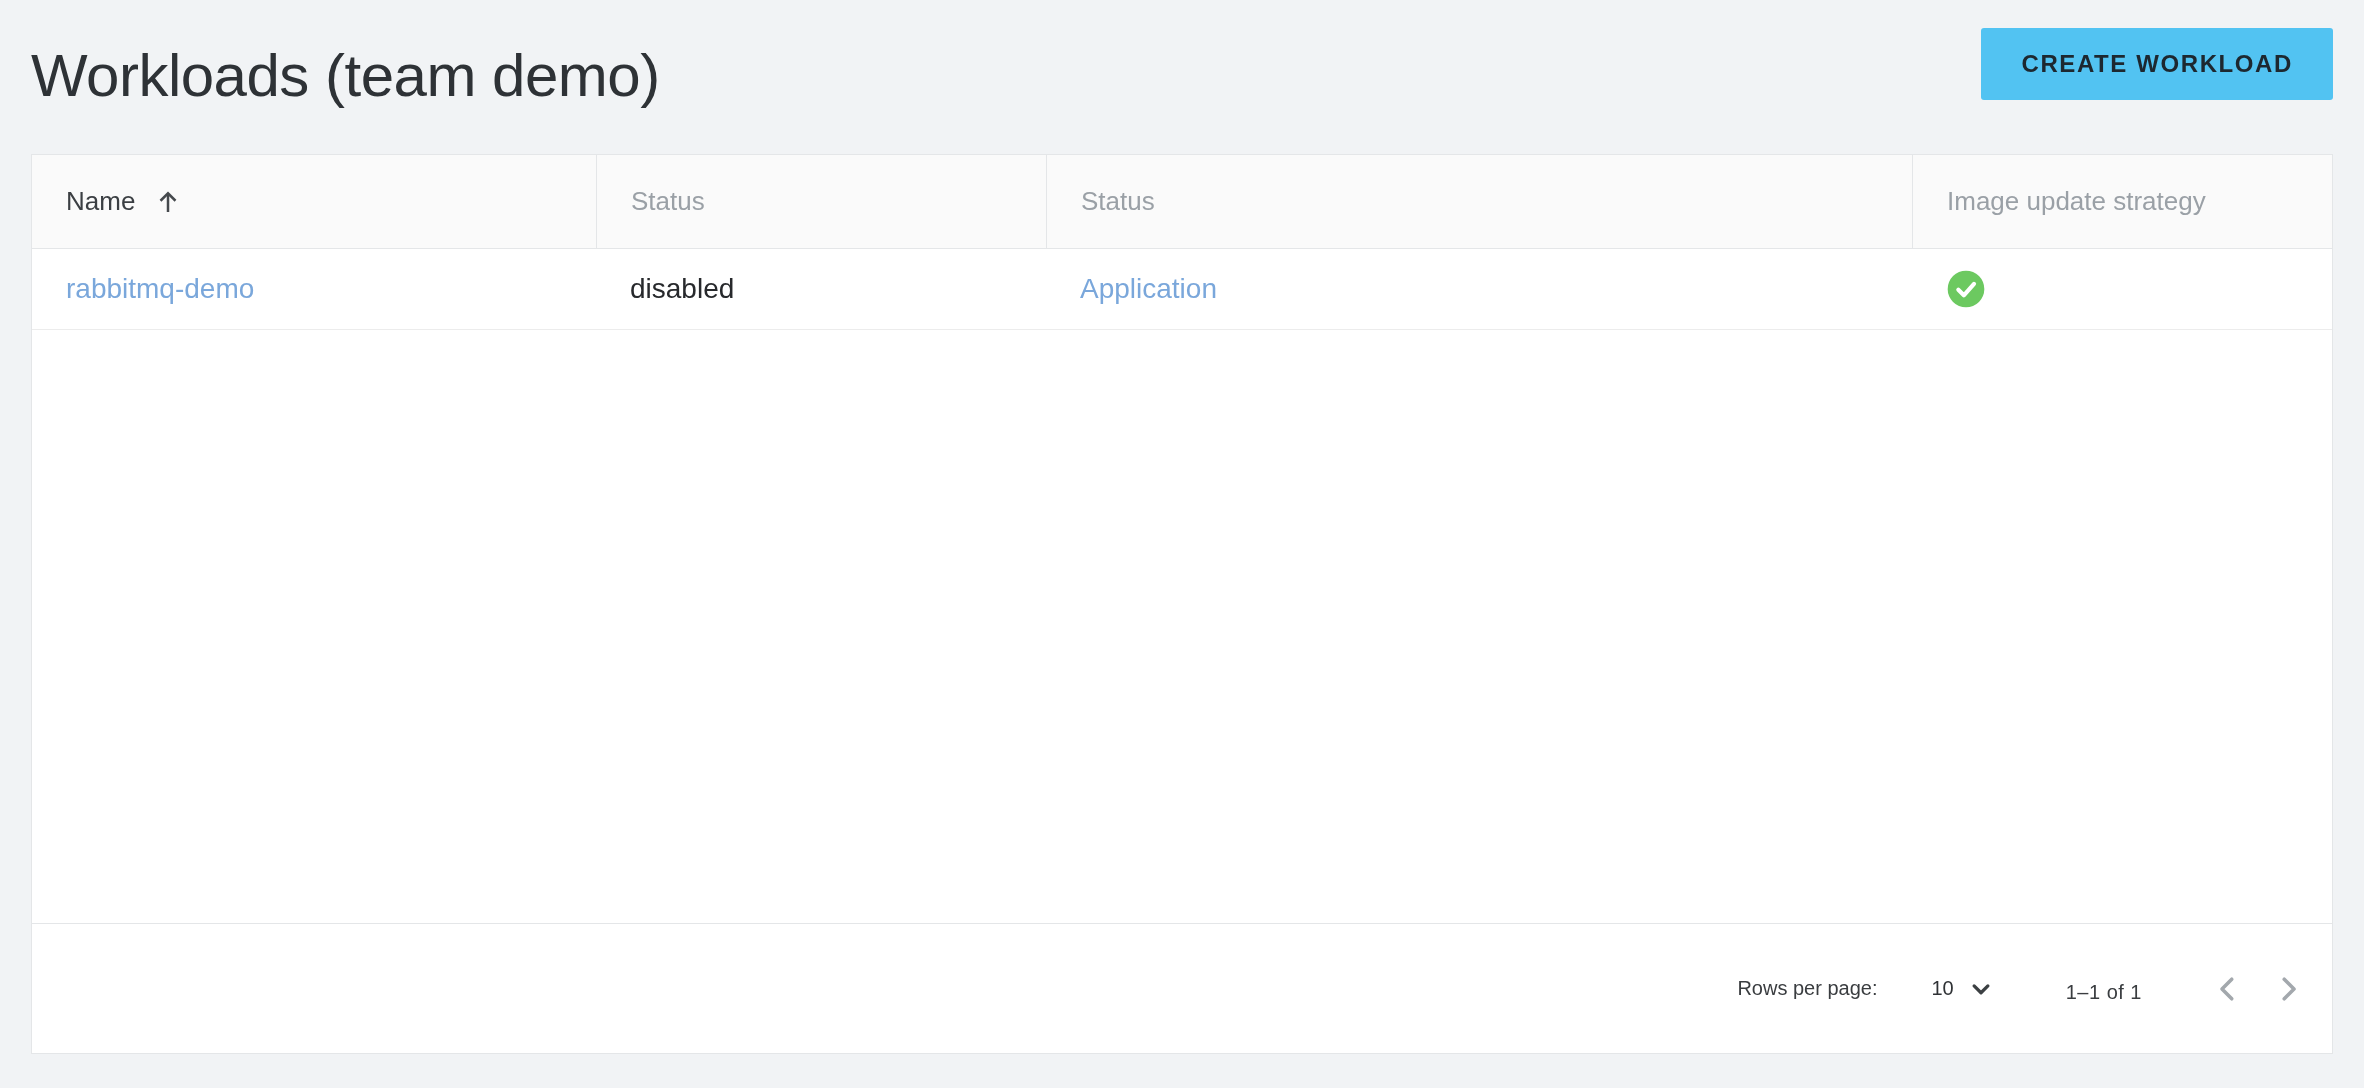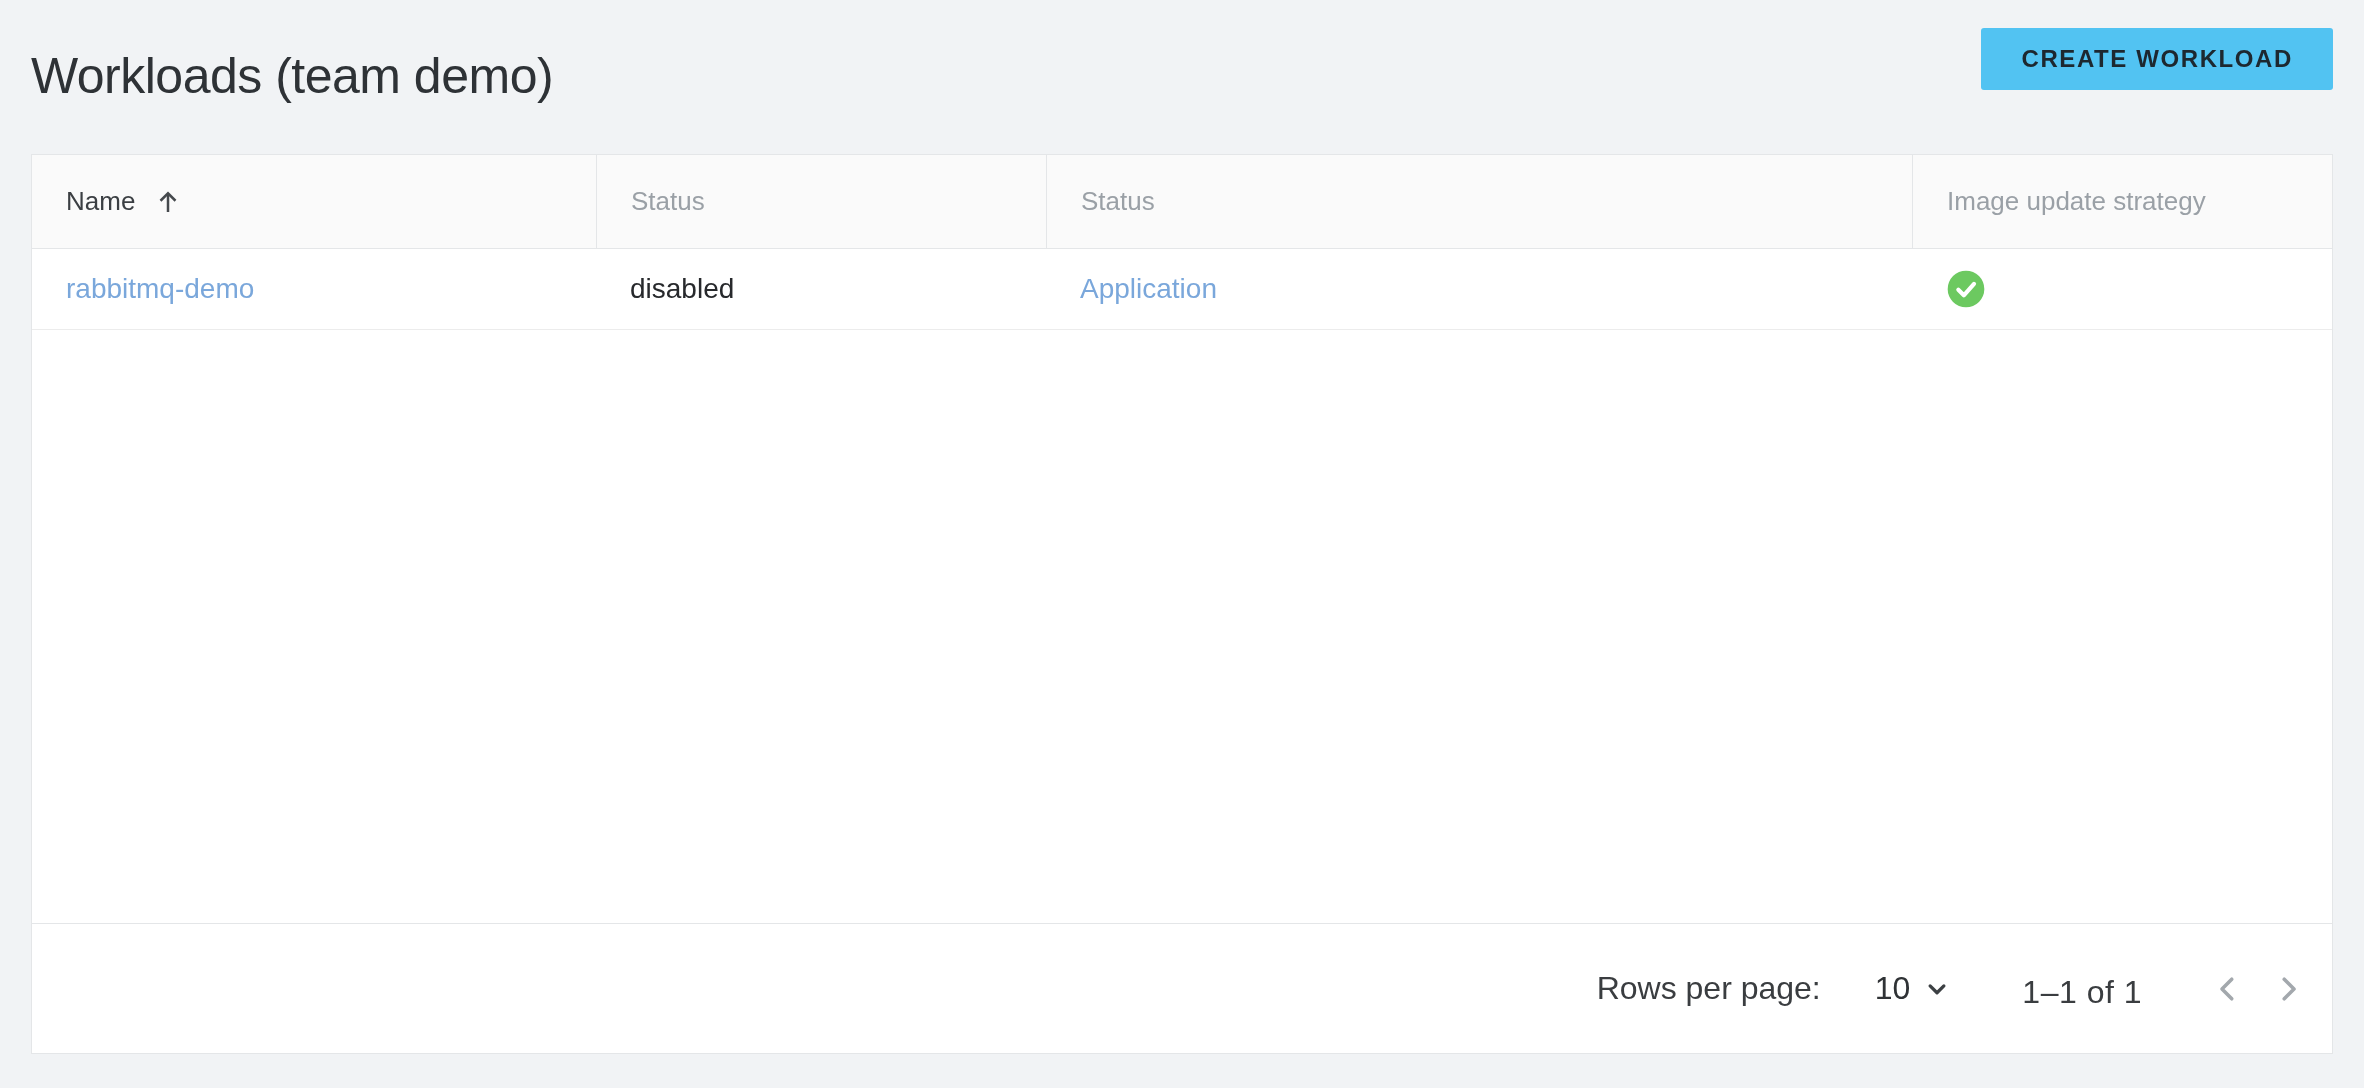--- a/index.html
+++ b/index.html
@@ -24,26 +24,26 @@
     background:var(--page-bg);
     font-family:"Liberation Sans","DejaVu Sans",sans-serif;
     -webkit-font-smoothing:antialiased;
   }
   .topbar{
     margin:20px 31px 0 31px;
     height:112px;
     display:flex;align-items:center;justify-content:space-between;
   }
   .page-title{
-    font-size:50px;font-weight:400;color:var(--text-dark);
+    font-size:60px;font-weight:400;color:var(--text-dark);
     letter-spacing:-0.5px;line-height:1.1;margin:0;
   }
   .create-btn{
     align-self:flex-start;margin-top:8px;
-    height:62px;padding:0 40px;border:none;border-radius:3px;
+    height:72px;padding:0 40px;border:none;border-radius:3px;
     background:var(--accent-button);
     color:var(--button-text);
     font-family:inherit;font-size:24px;font-weight:700;letter-spacing:1.6px;
     cursor:pointer;display:flex;align-items:center;
   }
   .card{
     margin:22px 31px 0 31px;
     height:900px;
     background:var(--card-bg);
     border:1px solid var(--card-border);
@@ -73,21 +73,21 @@
     display:flex;align-items:center;padding-left:34px;
     font-size:28px;color:var(--text-body);
   }
   .td a{color:var(--link);text-decoration:none;cursor:pointer;}
   .table-filler{flex:1;}
   .tfoot{
     flex:none;height:130px;
     border-top:1px solid var(--card-border);
     display:flex;align-items:center;justify-content:flex-end;
     padding-right:22px;
-    font-size:32px;color:#3a3d40;
+    font-size:20px;color:#3a3d40;
   }
   .rpp-select{
     margin-left:54px;display:flex;align-items:center;gap:12px;cursor:pointer;
     color:#2f3235;
   }
   .range-label{margin-left:70px;letter-spacing:0.5px;margin-top:8px;}
   .pager-btn{
     width:44px;height:44px;border:none;background:transparent;padding:0;
     display:flex;align-items:center;justify-content:center;
     cursor:default;

